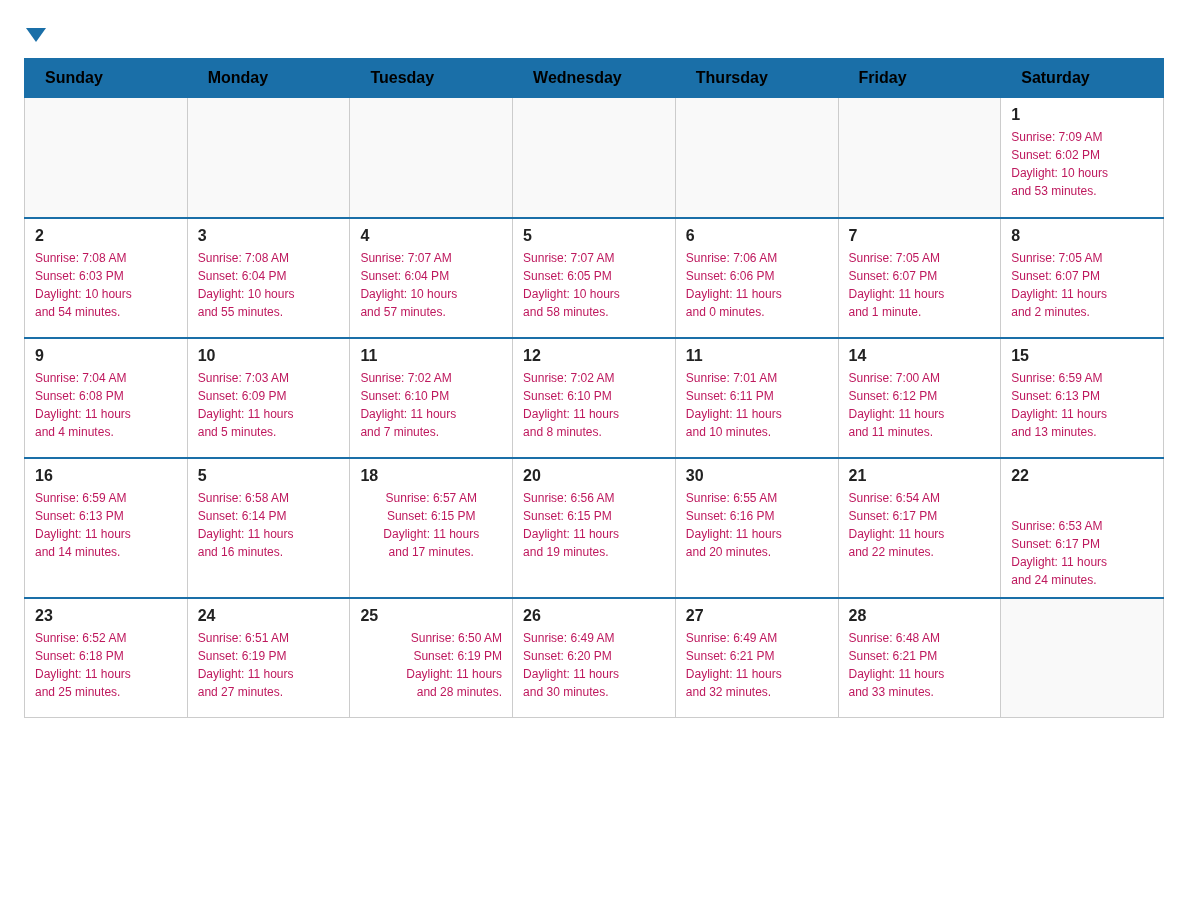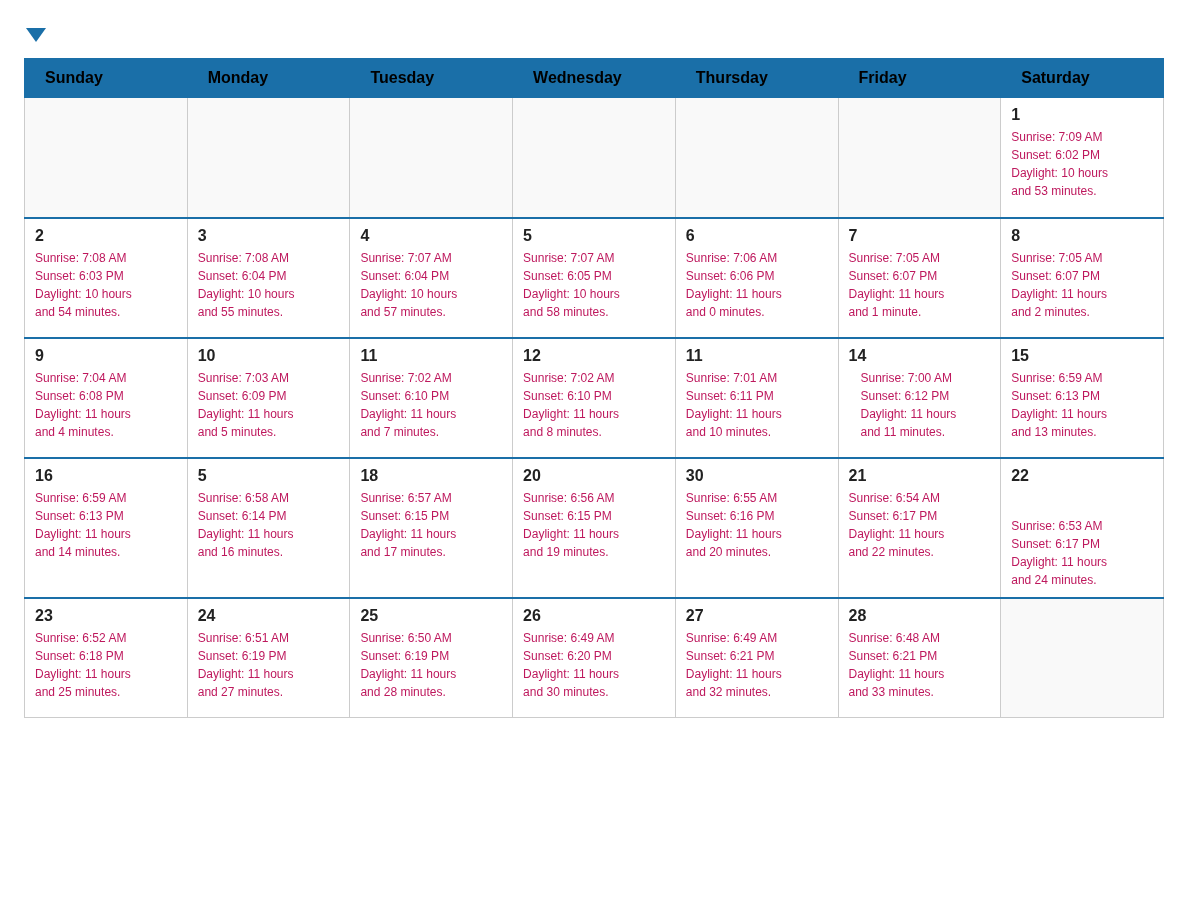--- a/index.html
+++ b/index.html
@@ -227,21 +227,21 @@
         </td>
         <td>
           <div class="day-number">11</div>
           <div class="day-info" style="white-space: pre-line;">Sunrise: 7:01 AM
 Sunset: 6:11 PM
 Daylight: 11 hours
 and 10 minutes.</div>
         </td>
         <td>
           <div class="day-number">14</div>
-          <div class="day-info" style="white-space: pre-line; margin-left: 12px;">Sunrise: 7:00 AM
+          <div class="day-info" style="white-space: pre-line;">Sunrise: 7:00 AM
 Sunset: 6:12 PM
 Daylight: 11 hours
 and 11 minutes.</div>
         </td>
         <td>
           <div class="day-number">15</div>
           <div class="day-info" style="white-space: pre-line;">Sunrise: 6:59 AM
 Sunset: 6:13 PM
 Daylight: 11 hours
 and 13 minutes.</div>
@@ -257,21 +257,21 @@
         </td>
         <td>
           <div class="day-number">5</div>
           <div class="day-info" style="white-space: pre-line;">Sunrise: 6:58 AM
 Sunset: 6:14 PM
 Daylight: 11 hours
 and 16 minutes.</div>
         </td>
         <td>
           <div class="day-number">18</div>
-          <div class="day-info" style="white-space: pre-line;">Sunrise: 6:57 AM
+          <div class="day-info" style="white-space: pre-line; text-align: center;">Sunrise: 6:57 AM
 Sunset: 6:15 PM
 Daylight: 11 hours
 and 17 minutes.</div>
         </td>
         <td>
           <div class="day-number">20</div>
           <div class="day-info" style="white-space: pre-line;">Sunrise: 6:56 AM
 Sunset: 6:15 PM
 Daylight: 11 hours
 and 19 minutes.</div>
@@ -308,21 +308,21 @@
         </td>
         <td>
           <div class="day-number">24</div>
           <div class="day-info" style="white-space: pre-line;">Sunrise: 6:51 AM
 Sunset: 6:19 PM
 Daylight: 11 hours
 and 27 minutes.</div>
         </td>
         <td>
           <div class="day-number">25</div>
-          <div class="day-info" style="white-space: pre-line;">Sunrise: 6:50 AM
+          <div class="day-info" style="white-space: pre-line; text-align: right;">Sunrise: 6:50 AM
 Sunset: 6:19 PM
 Daylight: 11 hours
 and 28 minutes.</div>
         </td>
         <td>
           <div class="day-number">26</div>
           <div class="day-info" style="white-space: pre-line;">Sunrise: 6:49 AM
 Sunset: 6:20 PM
 Daylight: 11 hours
 and 30 minutes.</div>

